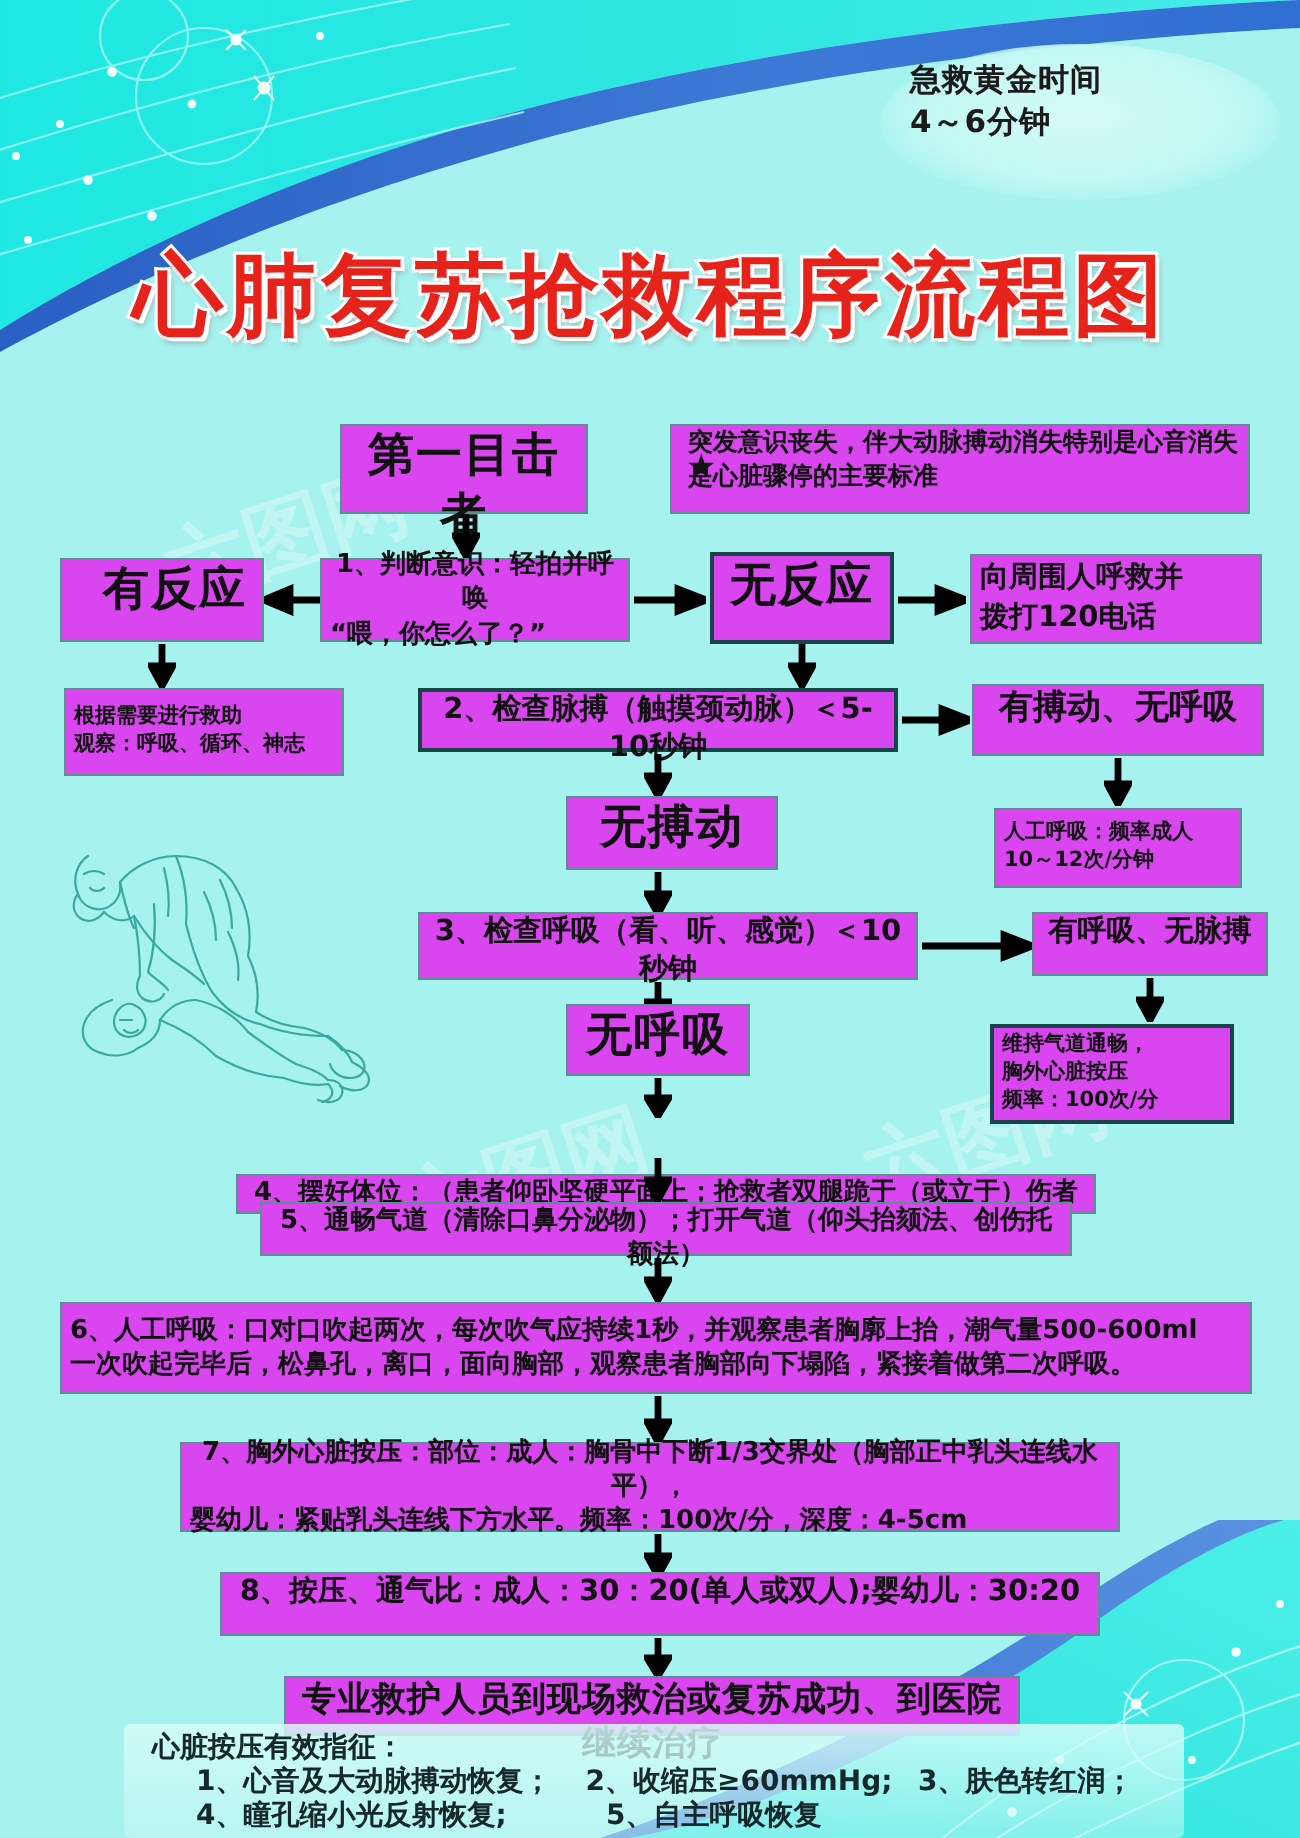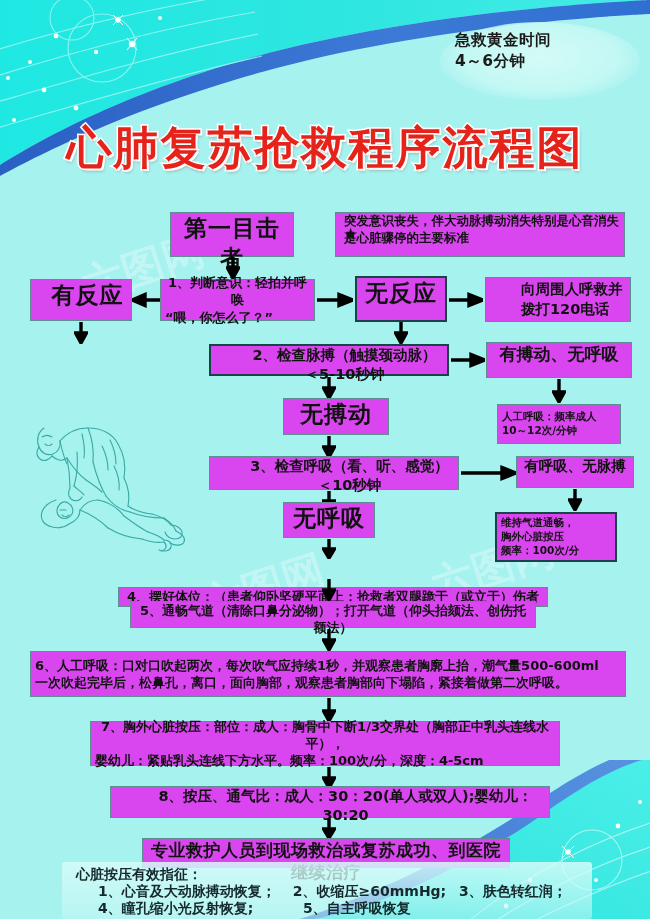--- a/index.html
+++ b/index.html
@@ -52,21 +52,21 @@
     border:1px solid #3b6f72;
     color:#111;
     display:flex;align-items:flex-start;justify-content:center;
     text-align:center;
     line-height:1.32;
     font-weight:bold;
   }
   .box.thick{border:2px solid #184347;}
   .box.thin{border:1px solid #5b8f90;}
   .big{font-size:23px;letter-spacing:1px;}
-  .med{font-size:14.5px;padding-left:31px;}
+  .med{font-size:14.5px;}
   .sml{font-size:13px;font-weight:bold;}
   .xsml{font-size:10.5px;font-weight:bold;}
   .box span{display:block;padding:0 4px;}
 
   
   .arrow{position:absolute;}
   .arrow svg{display:block;}
 
   
   #bottom-panel{
@@ -286,20 +286,24 @@
         <path d="M0,8 L20,8 M34,8 L20,2.5 L20,13.5 Z" stroke="#000" stroke-width="3.4" fill="#000"></path>
       </svg>
   </div>
 
   <div class="arrow" style="left:74px;top:322px;">
     <svg width="14" height="22">
         <path d="M7,0 L7,12 M7,21 L1.5,11 L12.5,11 Z" stroke="#000" stroke-width="3.4" fill="#000"></path>
       </svg>
   </div>
 
+  <div class="box thin xsml" style="left:32px;top:344px;width:140px;height:44px;flex-direction:column;">
+    <span>根据需要进行救助</span>
+    <span>观察：呼吸、循环、神志</span>
+  </div>
 
   <div class="arrow" style="left:394px;top:322px;">
     <svg width="14" height="22">
         <path d="M7,0 L7,12 M7,21 L1.5,11 L12.5,11 Z" stroke="#000" stroke-width="3.4" fill="#000"></path>
       </svg>
   </div>
 
   <div class="box thick med" style="left:209px;top:344px;width:240px;height:32px;">
     <span>2、检查脉搏（触摸颈动脉）＜5-10秒钟</span>
   </div>

